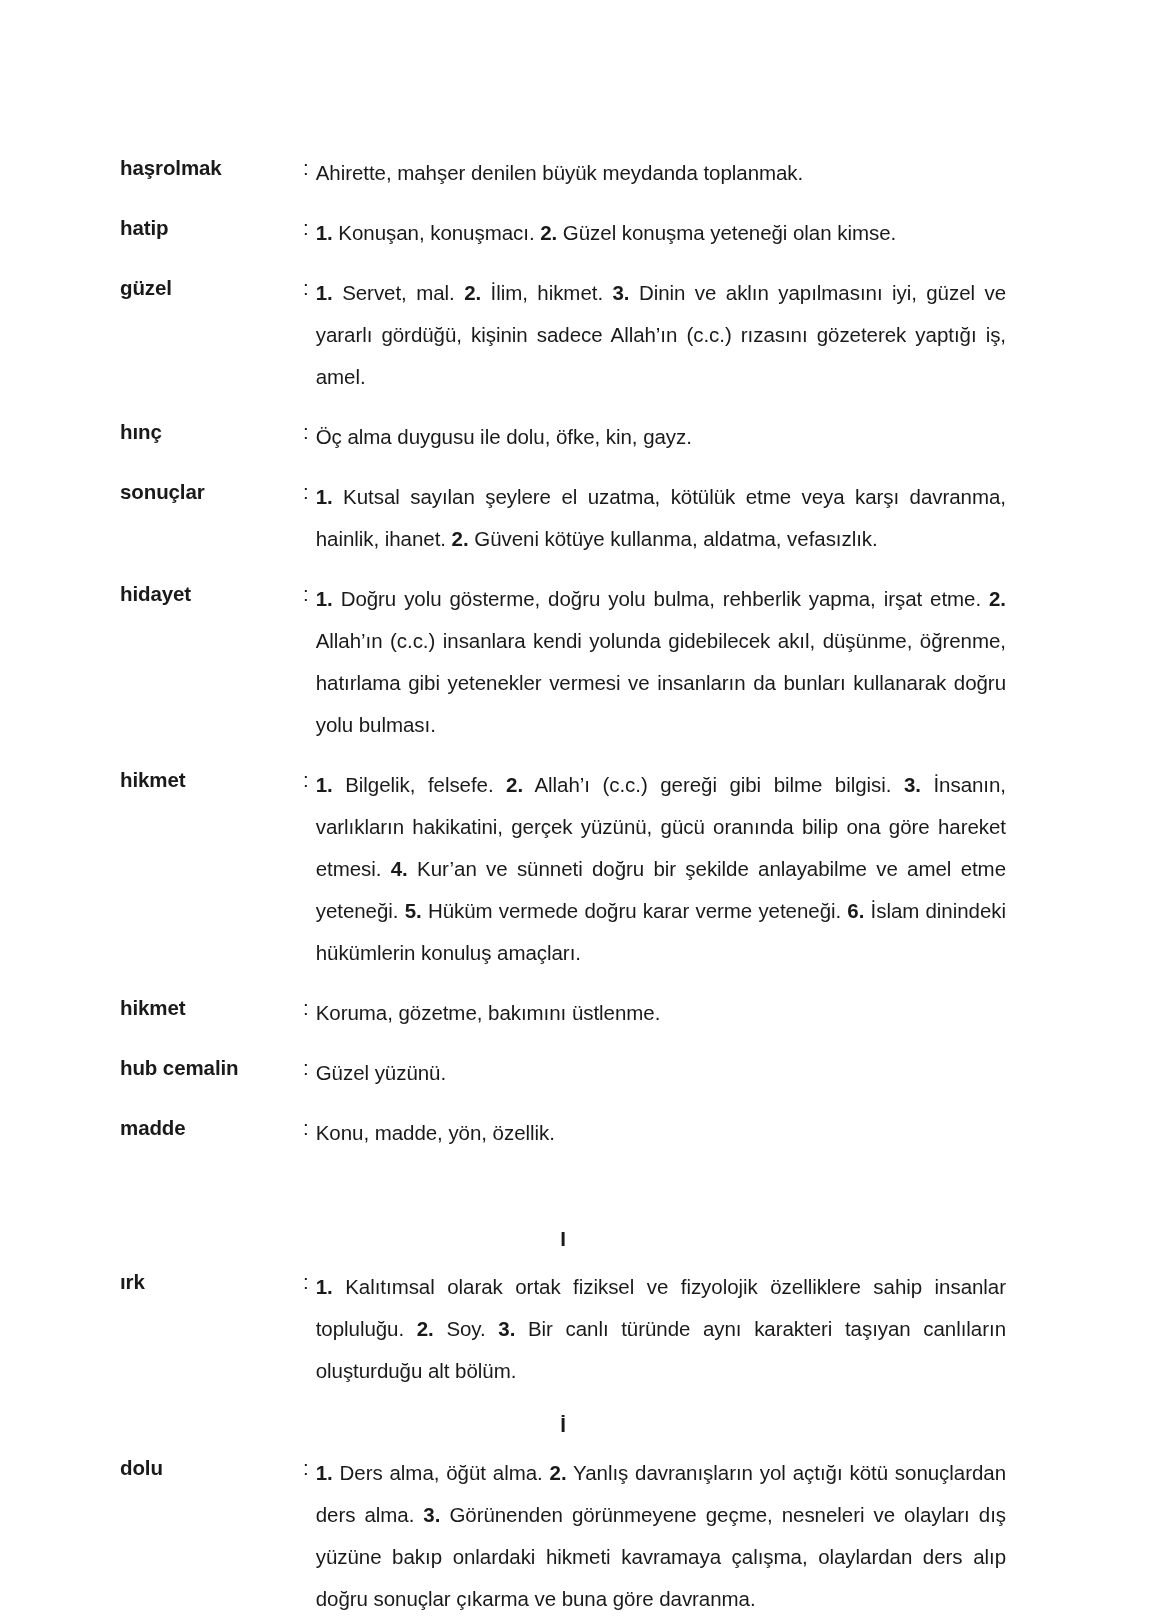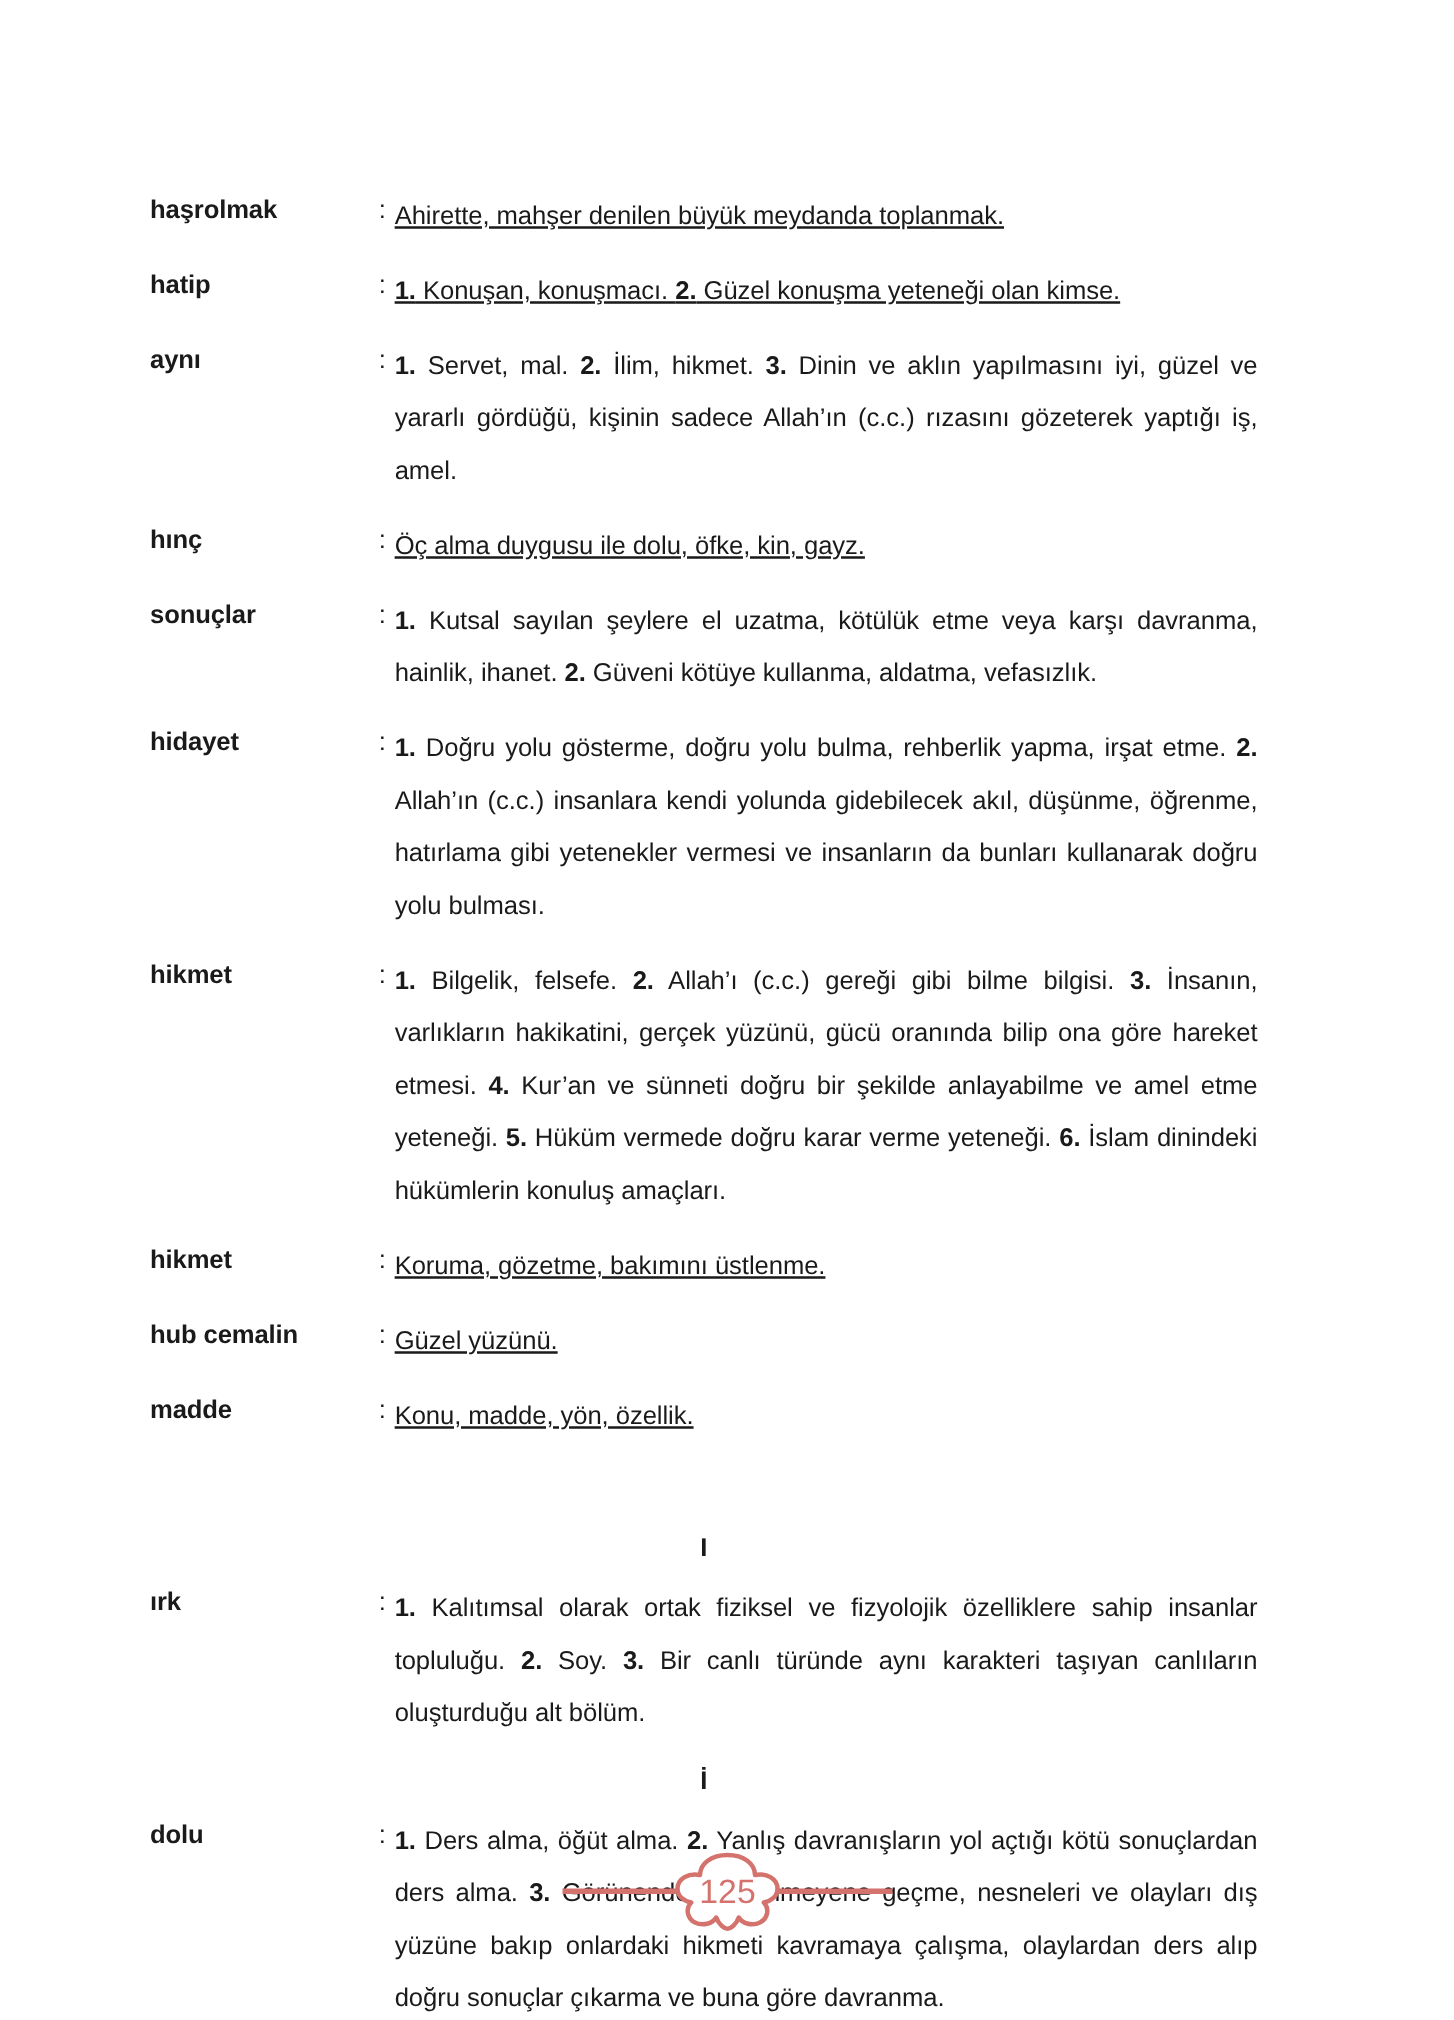--- a/index.html
+++ b/index.html
@@ -59,21 +59,20 @@
     flex: 1 1 auto;
     font-size: 20.5px;
     line-height: 42px;
     text-align: justify;
     text-justify: inter-word;
     letter-spacing: -0.05px;
     hyphens: manual;
   }
   .entry .def.single {
     text-align: left;
-    text-decoration: underline;
   }
   .entry .def b { font-weight: bold; }
 
   
   .section-letter {
     text-align: center;
     font-weight: bold;
     font-size: 20.5px;
     line-height: 30px;
     margin: 0;
@@ -118,21 +117,21 @@
 
     <div class="entry">
       <div class="term">hatip</div>
       <div class="defwrap">
         <span class="colon">:</span>
         <span class="def single"><b>1.</b> Konuşan, konuşmacı. <b>2.</b> Güzel konuşma yeteneği olan kimse.</span>
       </div>
     </div>
 
     <div class="entry">
-      <div class="term">aynı</div>
+      <div class="term">güzel</div>
       <div class="defwrap">
         <span class="colon">:</span>
         <span class="def"><b>1.</b> Servet, mal. <b>2.</b> İlim, hikmet. <b>3.</b> Dinin ve aklın yapılmasını iyi, güzel ve yararlı gördüğü, kişinin sadece Allah’ın (c.c.) rızasını gözeterek yaptığı iş, amel.</span>
       </div>
     </div>
 
     <div class="entry">
       <div class="term">hınç</div>
       <div class="defwrap">
         <span class="colon">:</span>
@@ -207,37 +206,14 @@
     <div class="entry">
       <div class="term">dolu</div>
       <div class="defwrap">
         <span class="colon">:</span>
         <span class="def"><b>1.</b> Ders alma, öğüt alma. <b>2.</b> Yanlış davranışların yol açtığı kötü sonuçlardan ders alma. <b>3.</b> Görünenden görünmeyene geçme, nesneleri ve olayları dış yüzüne bakıp onlardaki hikmeti kavramaya çalışma, olaylardan ders alıp doğru sonuçlar çıkarma ve buna göre davranma.</span>
       </div>
     </div>
 
   </div>
 
-  <div class="footer">
-    <svg width="300" height="70" viewBox="0 0 300 70">
-
-      <line x1="18" y1="35" x2="110" y2="35" stroke="#d4736e" stroke-width="4.5"></line>
-
-      <line x1="190" y1="35" x2="282" y2="35" stroke="#d4736e" stroke-width="4.5"></line>
-
-      <path d="M150 6
-               C 163 6 172 13 172 22
-               C 181 20 190 25 190 33
-               C 190 39 185 43 179 44
-               C 184 49 182 57 176 60
-               C 170 63 162 61 159 56
-               C 157 62 152 65 150 65
-               C 148 65 143 62 141 56
-               C 138 61 130 63 124 60
-               C 118 57 116 49 121 44
-               C 115 43 110 39 110 33
-               C 110 25 119 20 128 22
-               C 128 13 137 6 150 6 Z" fill="#ffffff" stroke="#d4736e" stroke-width="3.6" stroke-linejoin="round"></path>
-      <text class="pagenum-text" x="150" y="44" text-anchor="middle" fill="#d4736e">125</text>
-    </svg>
-  </div>
 
 </div>
 
 </body></html>

